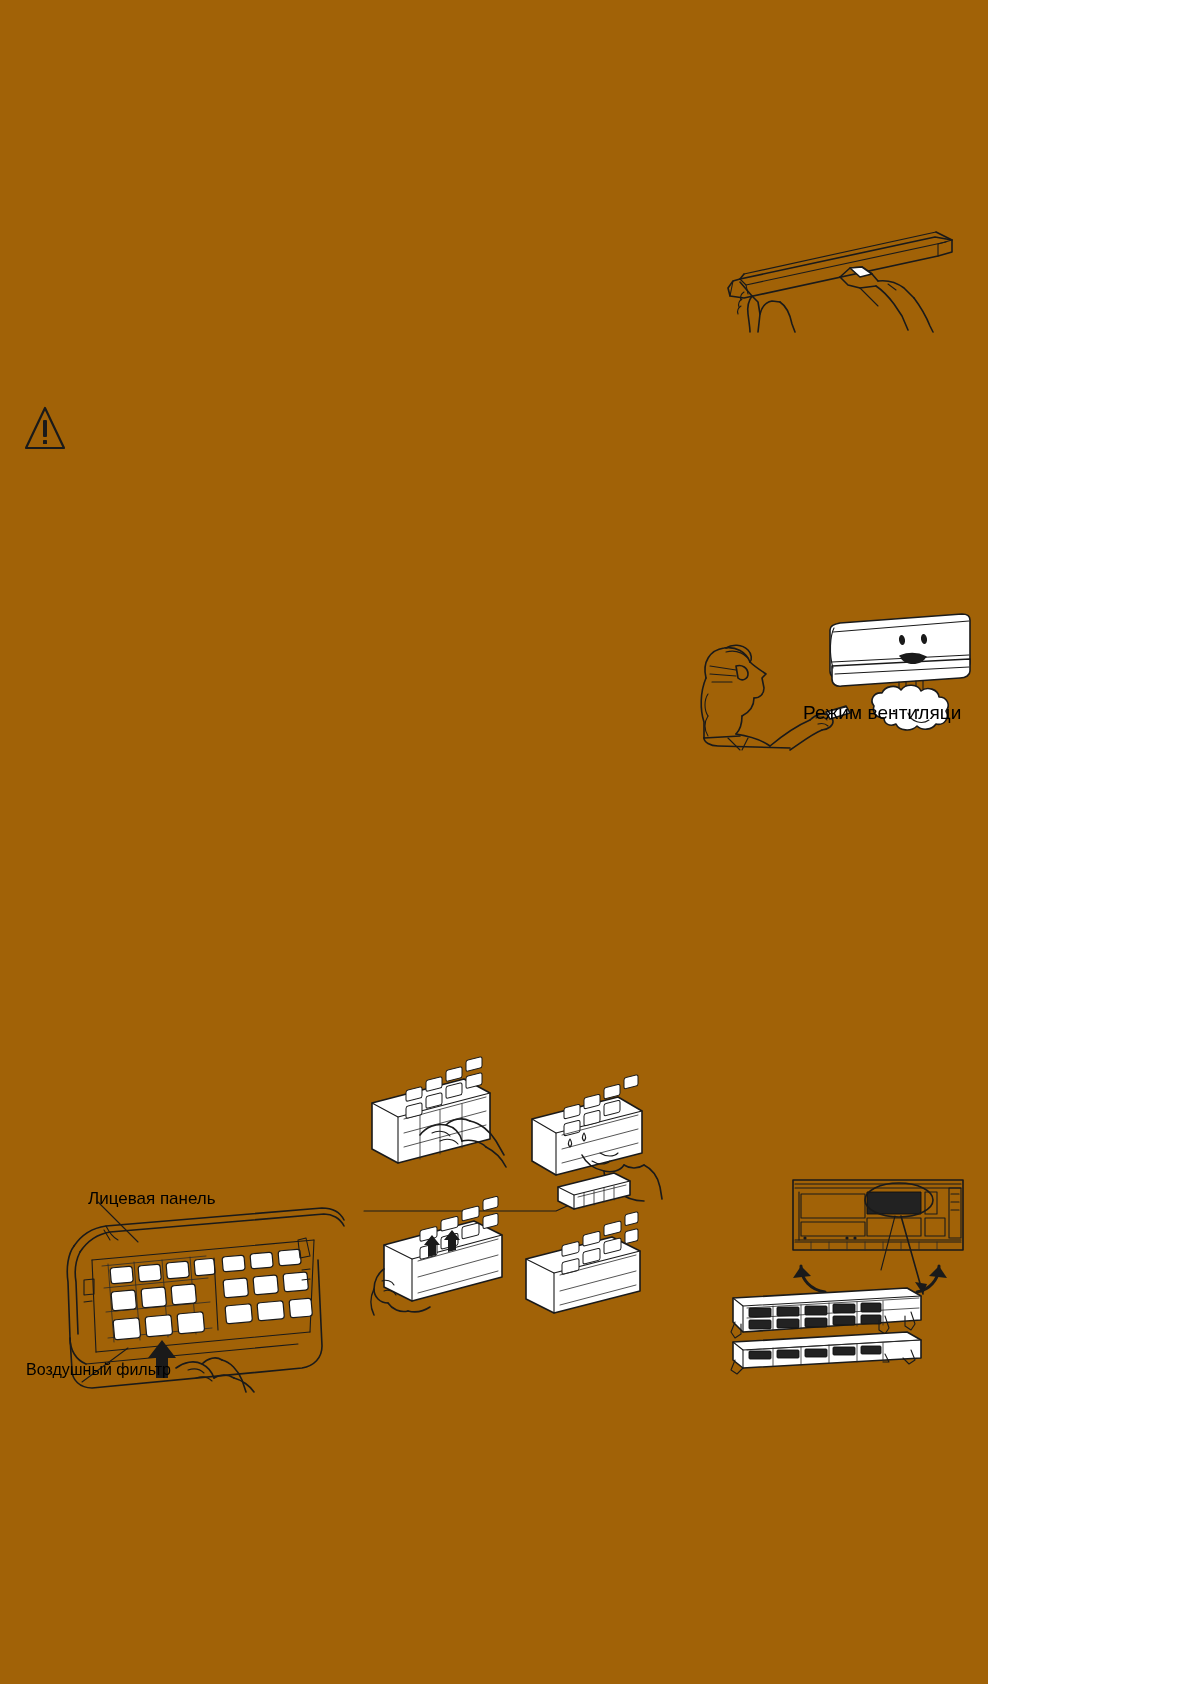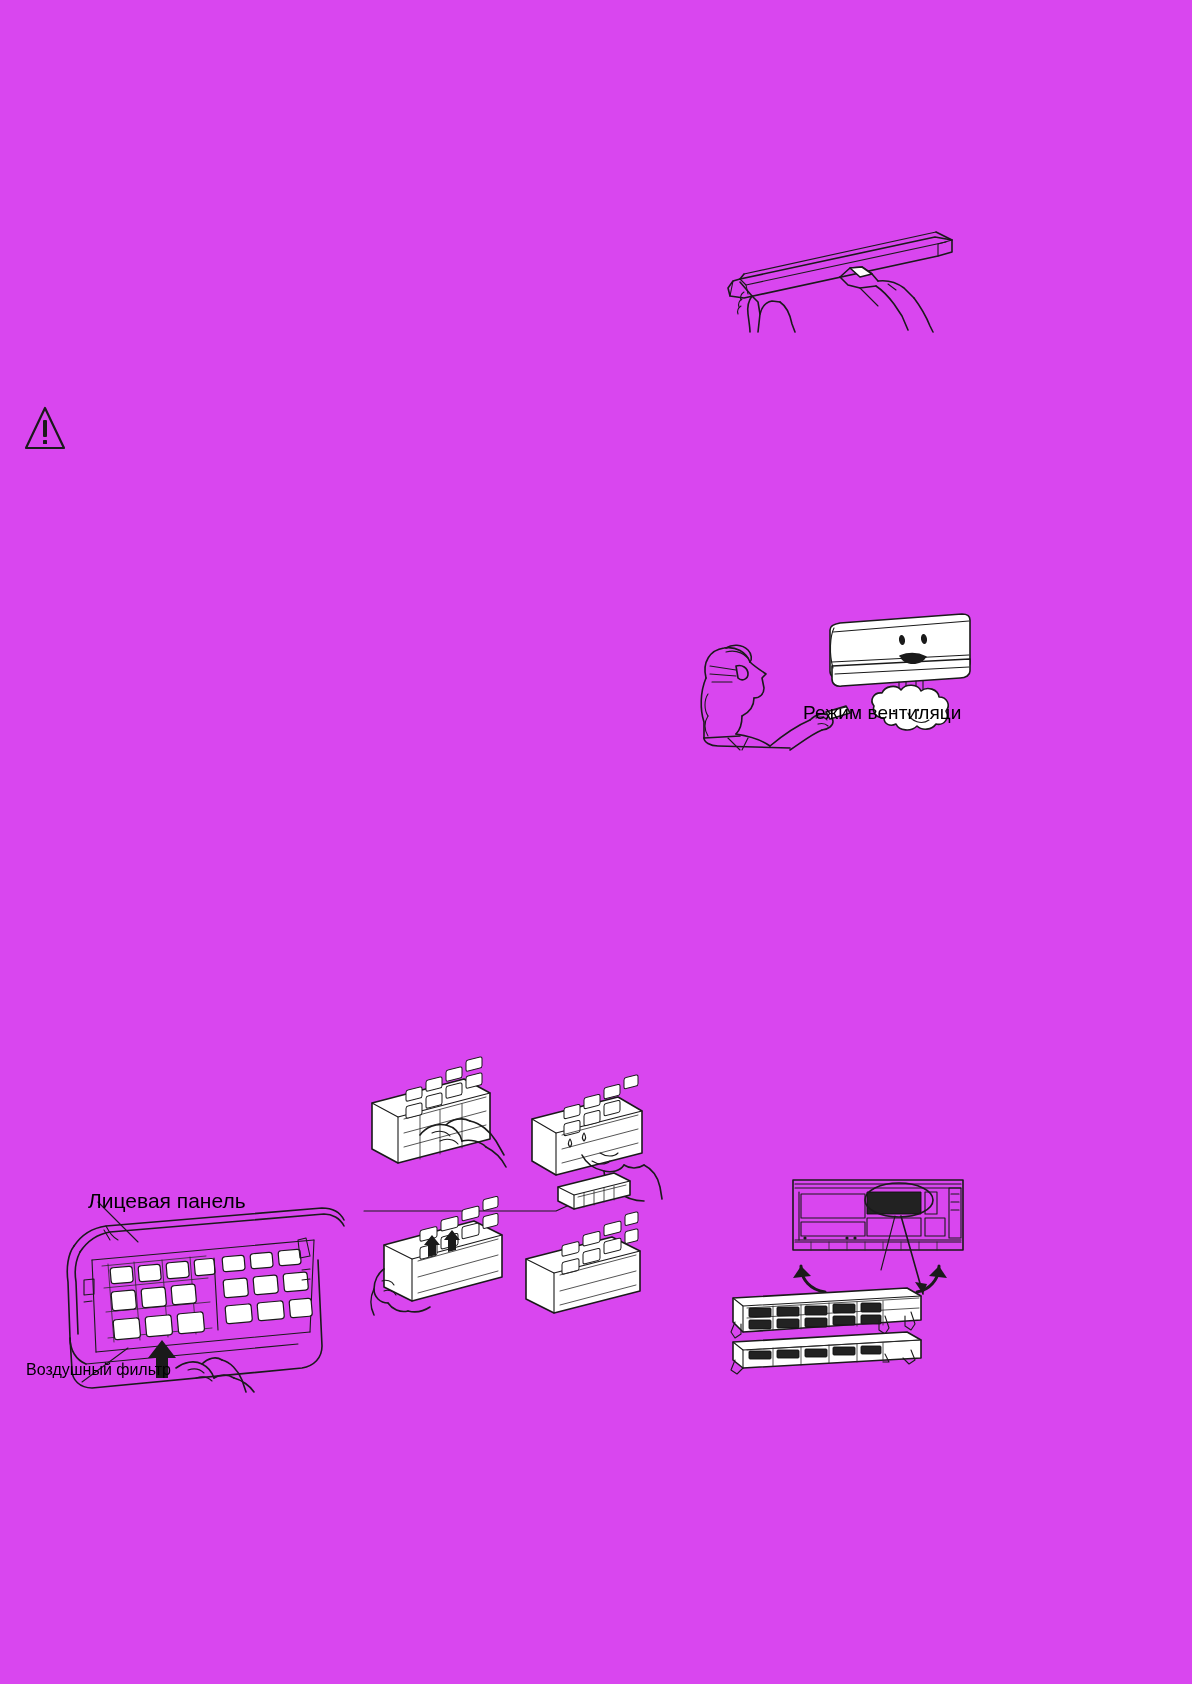--- a/index.html
+++ b/index.html
@@ -6,23 +6,23 @@
     margin: 0;
     padding: 0;
     background: #ffffff;
   }
   body {
     font-family: "Liberation Sans", sans-serif;
     color: #1a1a1a;
   }
   #page {
     position: relative;
-    width: 1192px;
+    width: 988px;
     height: 1684px;
-    background: #d946ef;
+    background: #a16207;
     overflow: hidden;
   }
   .fig {
     position: absolute;
   }
   .label {
     position: absolute;
     font-family: "Liberation Sans", sans-serif;
     color: #000000;
     white-space: nowrap;
@@ -36,21 +36,21 @@
     left: 803px;
     top: 703px;
     font-size: 19px;
     letter-spacing: 0.1px;
   }
   
   #fig-filter-remove { left: 10px; top: 1130px; width: 340px; height: 260px; }
   .lbl-front-panel {
     left: 88px;
     top: 1190px;
-    font-size: 21px;
+    font-size: 17px;
     text-align: right;
   }
   .lbl-air-filter {
     left: 26px;
     top: 1362px;
     font-size: 16px;
   }
   
   #fig-filter-clean { left: 360px; top: 1075px; width: 310px; height: 250px; }
   

